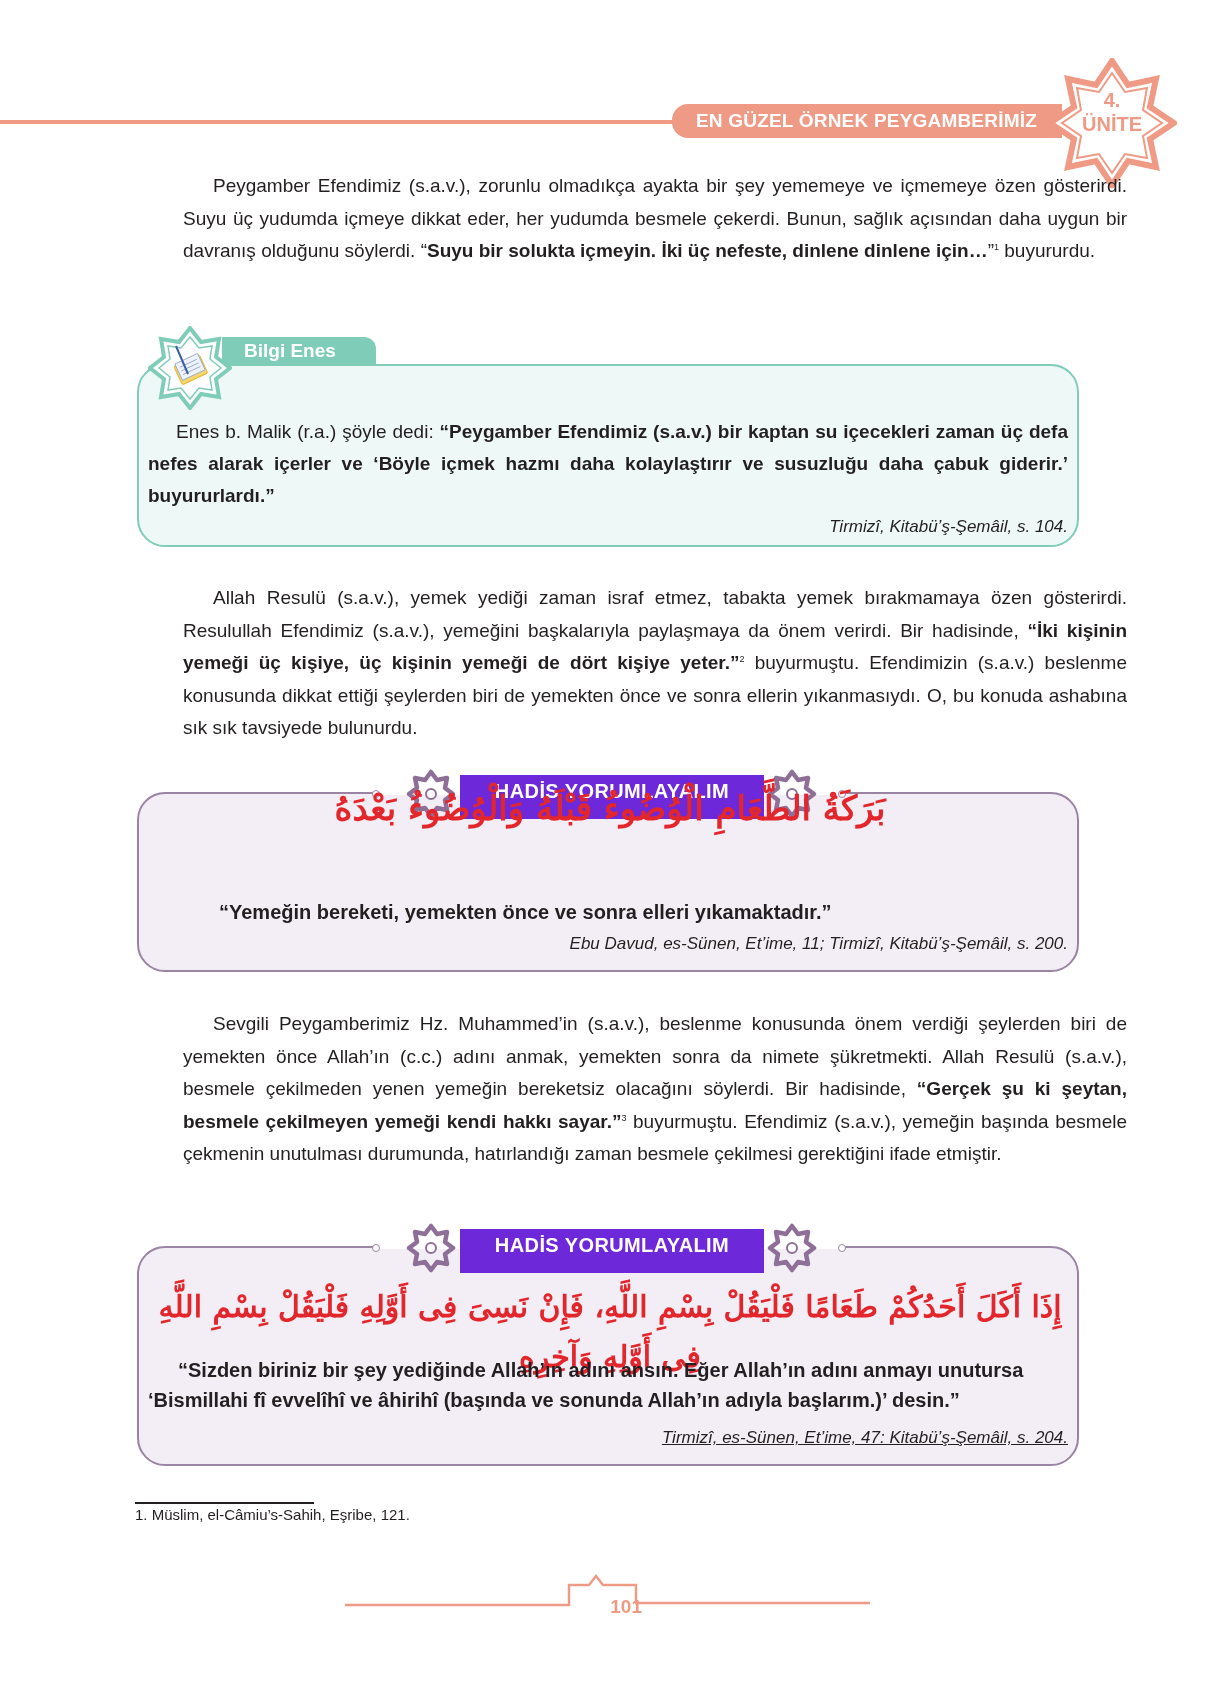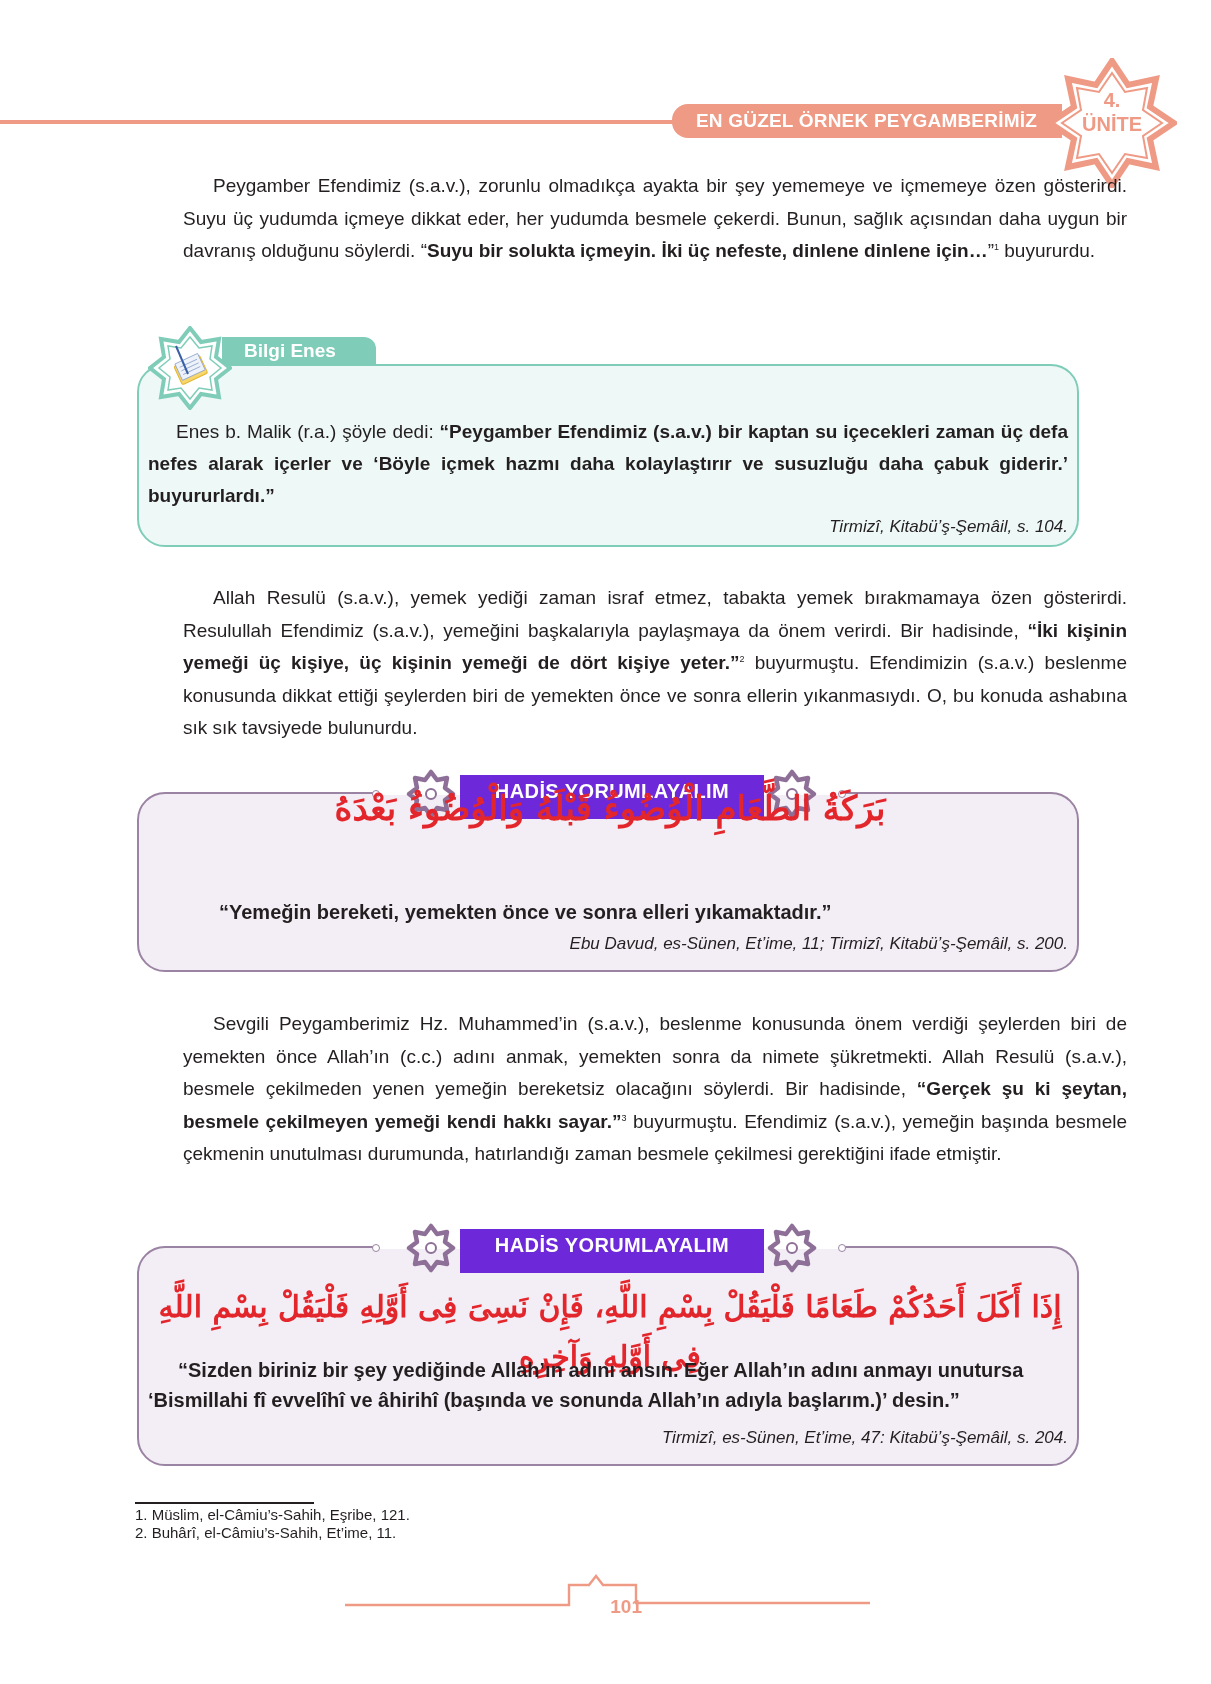--- a/index.html
+++ b/index.html
@@ -150,24 +150,23 @@
 </svg>
 <div class="hadis-tab" style="left:460px; top:1229px; width:304px;">HADİS YORUMLAYALIM</div>
 <svg class="rosette" style="left:766px; top:1222px;" viewBox="0 0 52 52">
   <g transform="translate(26,26)" fill="none" stroke="#8e6f97" stroke-width="4.5" stroke-linejoin="round">
     <polygon points="0,-22 6,-14 16,-16 14,-6 22,0 14,6 16,16 6,14 0,22 -6,14 -16,16 -14,6 -22,0 -14,-6 -16,-16 -6,-14"></polygon>
   </g>
   <circle cx="26" cy="26" r="5" fill="#fff" stroke="#8e6f97" stroke-width="2"></circle>
 </svg>
 <div class="arabic" style="top:1282px; font-size:30px; line-height:50px;">إِذَا أَكَلَ أَحَدُكُمْ طَعَامًا فَلْيَقُلْ بِسْمِ اللَّهِ، فَإِنْ نَسِىَ فِى أَوَّلِهِ فَلْيَقُلْ بِسْمِ اللَّهِ فِى أَوَّلِهِ وَآخِرِهِ</div>
 <div class="hadis-meaning" style="left:148px; top:1355px; width:920px; text-indent:30px;">“Sizden biriniz bir şey yediğinde Allah’ın adını ansın. Eğer Allah’ın adını anmayı unutursa ‘Bismillahi  fî evvelîhî ve âhirihî (başında ve sonunda Allah’ın adıyla başlarım.)’ desin.”</div>
-<div class="source" style="left:400px; top:1428px; width:668px;">Tirmizî, es-Sünen, Et’ime, 47: Kitabü’ş-Şemâil, s. 204.</div>
+<div class="source" style="left:400px; top:1428px; width:668px;text-decoration:underline;">Tirmizî, es-Sünen, Et’ime, 47: Kitabü’ş-Şemâil, s. 204.</div>
 
 <div class="fn-rule"></div>
 <div class="footnotes">
   <div>1. Müslim, el-Câmiu’s-Sahih, Eşribe, 121.</div>
-  <div>2. Buhârî, el-Câmiu’s-Sahih, Et’ime, 11.</div>
 </div>
 
 <svg style="position:absolute; left:345px; top:1572px;" width="525" height="40" viewBox="0 0 525 40">
   <polyline points="0,33 224,33 224,13 244,13 251,4 258,13 291,13 291,31 525,31" fill="none" stroke="#ef9a85" stroke-width="2.4"></polyline>
 </svg>
 <div class="page-num">101</div>
 
 </body></html>

